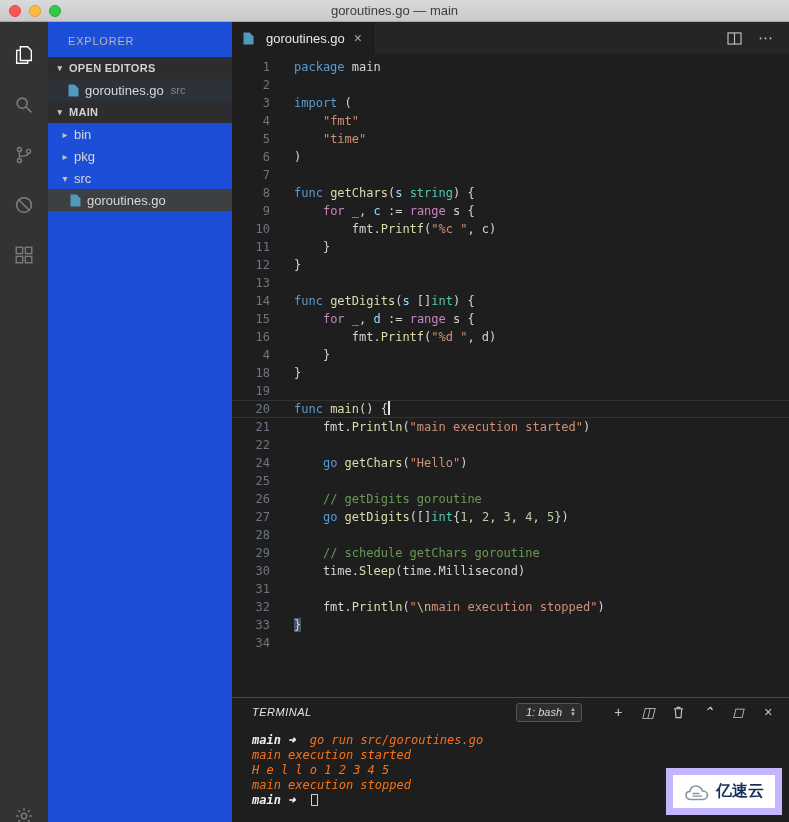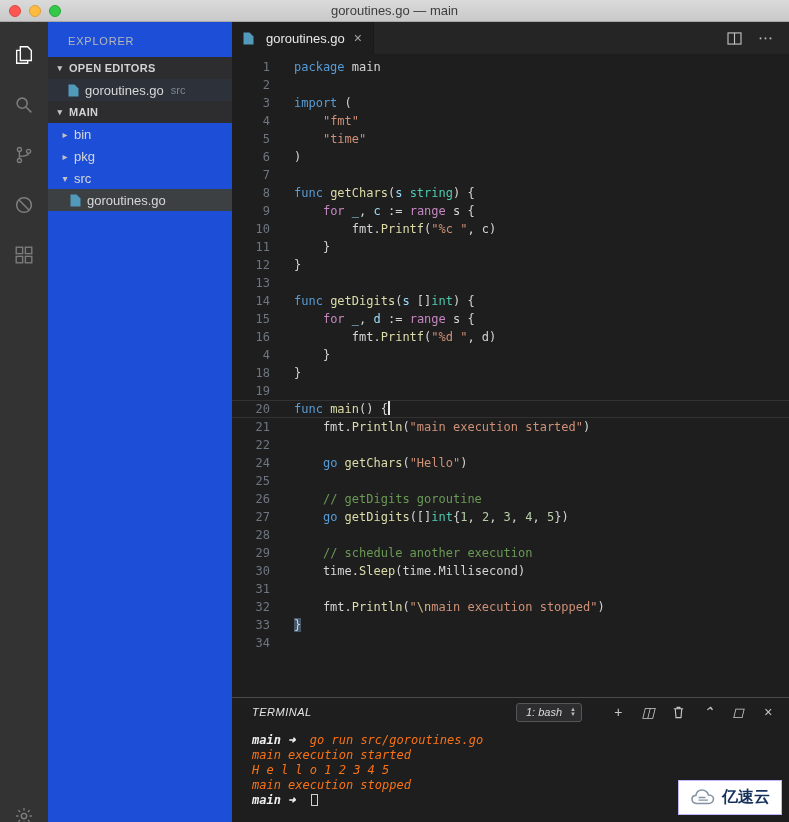--- a/index.html
+++ b/index.html
@@ -79,22 +79,22 @@
                          width:16px; cursor:pointer; font-size:14px; }
   .term-body { flex:1; font-family:"DejaVu Sans Mono", monospace; font-size:12px; line-height:15px;
                padding:7px 0 0 20px; color:#d6d6d6; }
   .trow { white-space:pre; }
   .tt-prompt { color:#efefef; font-weight:bold; }
   .tt-pl { color:#f97316; }
   .term-cursor { display:inline-block; width:7px; height:12px; border:1px solid #cfcfcf;
                  vertical-align:-2px; margin-left:1px; }
 
   
-  .watermark { position:absolute; right:7px; bottom:7px; background:#ffffff; border:1px solid #c4b5fd;
-               padding:6px 11px; display:flex; align-items:flex-start; gap:6px; }
+  .watermark { position:absolute; right:7px; bottom:7px; background:#ffffff; border:7px solid #c4b5fd;
+               padding:6px 11px; display:flex; align-items:flex-end; gap:6px; }
   .wm-text { font-size:16px; font-weight:bold; color:#16325c; }
 </style>
 </head>
 <body>
 
 <div class="window">
 
   <div class="titlebar">
     <div class="traffic">
       <span class="tl red"></span>
@@ -256,21 +256,21 @@
           <div class="cl"><span class="ln">18</span><span class="lc"><span class="tk-pl">}</span></span></div>
           <div class="cl"><span class="ln">19</span><span class="lc"></span></div>
           <div class="cl cur"><span class="ln">20</span><span class="lc"><span class="tk-kw">func</span><span class="tk-fn"> main</span><span class="tk-pl">() {</span><span class="caret"></span></span></div>
           <div class="cl"><span class="ln">21</span><span class="lc"><span class="tk-pl">    fmt.</span><span class="tk-fn">Println</span><span class="tk-pl">(</span><span class="tk-str">"main execution started"</span><span class="tk-pl">)</span></span></div>
           <div class="cl"><span class="ln">22</span><span class="lc"></span></div>
           <div class="cl"><span class="ln">24</span><span class="lc"><span class="tk-pl">    </span><span class="tk-kw">go</span><span class="tk-pl"> </span><span class="tk-fn">getChars</span><span class="tk-pl">(</span><span class="tk-str">"Hello"</span><span class="tk-pl">)</span></span></div>
           <div class="cl"><span class="ln">25</span><span class="lc"></span></div>
           <div class="cl"><span class="ln">26</span><span class="lc"><span class="tk-pl">    </span><span class="tk-com">// getDigits goroutine</span></span></div>
           <div class="cl"><span class="ln">27</span><span class="lc"><span class="tk-pl">    </span><span class="tk-kw">go</span><span class="tk-pl"> </span><span class="tk-fn">getDigits</span><span class="tk-pl">([]</span><span class="tk-typ">int</span><span class="tk-pl">{</span><span class="tk-num">1</span><span class="tk-pl">, </span><span class="tk-num">2</span><span class="tk-pl">, </span><span class="tk-num">3</span><span class="tk-pl">, </span><span class="tk-num">4</span><span class="tk-pl">, </span><span class="tk-num">5</span><span class="tk-pl">})</span></span></div>
           <div class="cl"><span class="ln">28</span><span class="lc"></span></div>
-          <div class="cl"><span class="ln">29</span><span class="lc"><span class="tk-pl">    </span><span class="tk-com">// schedule another execution</span></span></div>
+          <div class="cl"><span class="ln">29</span><span class="lc"><span class="tk-pl">    </span><span class="tk-com">// schedule getChars goroutine</span></span></div>
           <div class="cl"><span class="ln">30</span><span class="lc"><span class="tk-pl">    time.</span><span class="tk-fn">Sleep</span><span class="tk-pl">(time.Millisecond)</span></span></div>
           <div class="cl"><span class="ln">31</span><span class="lc"></span></div>
           <div class="cl"><span class="ln">32</span><span class="lc"><span class="tk-pl">    fmt.</span><span class="tk-fn">Println</span><span class="tk-pl">(</span><span class="tk-str">"</span><span class="tk-esc">\n</span><span class="tk-str">main execution stopped"</span><span class="tk-pl">)</span></span></div>
           <div class="cl"><span class="ln">33</span><span class="lc"><span class="tk-sel">}</span></span></div>
           <div class="cl"><span class="ln">34</span><span class="lc"></span></div>
         </div>
 
       <div class="terminal">
         <div class="term-header">
           <span class="term-title">TERMINAL</span>

